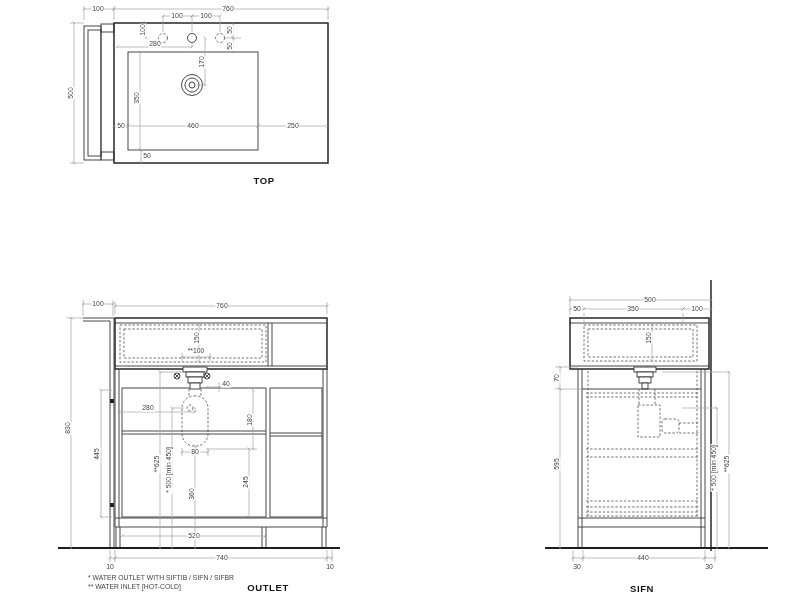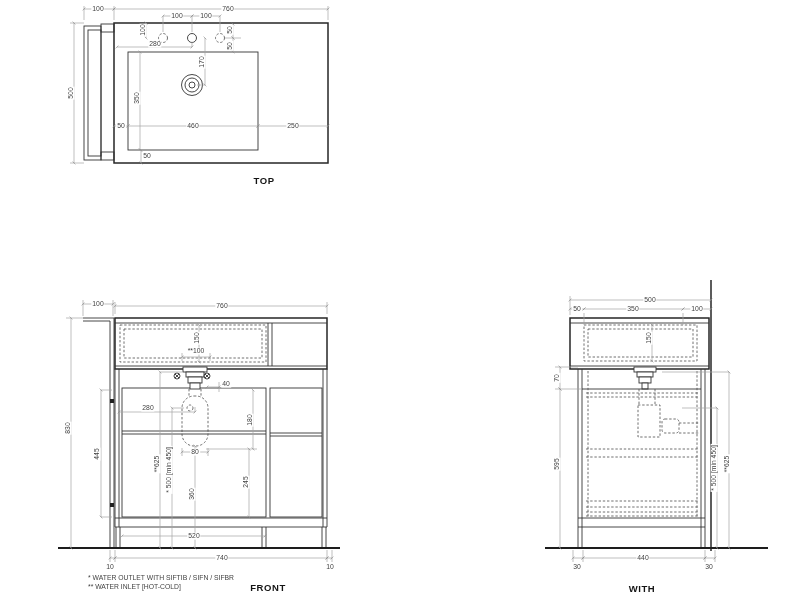--- a/index.html
+++ b/index.html
@@ -285,32 +285,32 @@
   <span class="dim" style="left:195px;top:452px">80</span>
   <span class="dim rot" style="left:246px;top:482px">245</span>
   <span class="dim rot" style="left:192px;top:494px">360</span>
   <span class="dim rot" style="left:169px;top:470px">* 500 [min 450]</span>
   <span class="dim rot" style="left:157px;top:464px">**625</span>
   <span class="dim rot" style="left:97px;top:454px">445</span>
   <span class="dim" style="left:194px;top:536px">520</span>
   <span class="dim" style="left:222px;top:558px">740</span>
   <span class="dim" style="left:110px;top:567px">10</span>
   <span class="dim" style="left:330px;top:567px">10</span>
-  <span class="viewlabel" style="left:268px;top:587px">FRONT</span>
+  <span class="viewlabel" style="left:268px;top:587px">OUTLET</span>
 
   <span class="dim" style="left:650px;top:300px">500</span>
   <span class="dim" style="left:577px;top:309px">50</span>
   <span class="dim" style="left:633px;top:309px">350</span>
   <span class="dim" style="left:697px;top:309px">100</span>
   <span class="dim rot" style="left:649px;top:338px">150</span>
   <span class="dim rot" style="left:557px;top:378px">70</span>
   <span class="dim rot" style="left:557px;top:464px">595</span>
   <span class="dim rot" style="left:714px;top:468px">* 500 [min 450]</span>
   <span class="dim rot" style="left:727px;top:464px">**625</span>
   <span class="dim" style="left:643px;top:558px">440</span>
   <span class="dim" style="left:577px;top:567px">30</span>
   <span class="dim" style="left:709px;top:567px">30</span>
-  <span class="viewlabel" style="left:642px;top:588px">WITH</span>
+  <span class="viewlabel" style="left:642px;top:588px">SIFN</span>
 
   <span class="note" style="left:88px;top:573px">* WATER OUTLET WITH SIFTIB / SIFN / SIFBR</span>
   <span class="note" style="left:88px;top:582px">** WATER INLET [HOT-COLD]</span>
 
 </div>
 
 </body></html>

